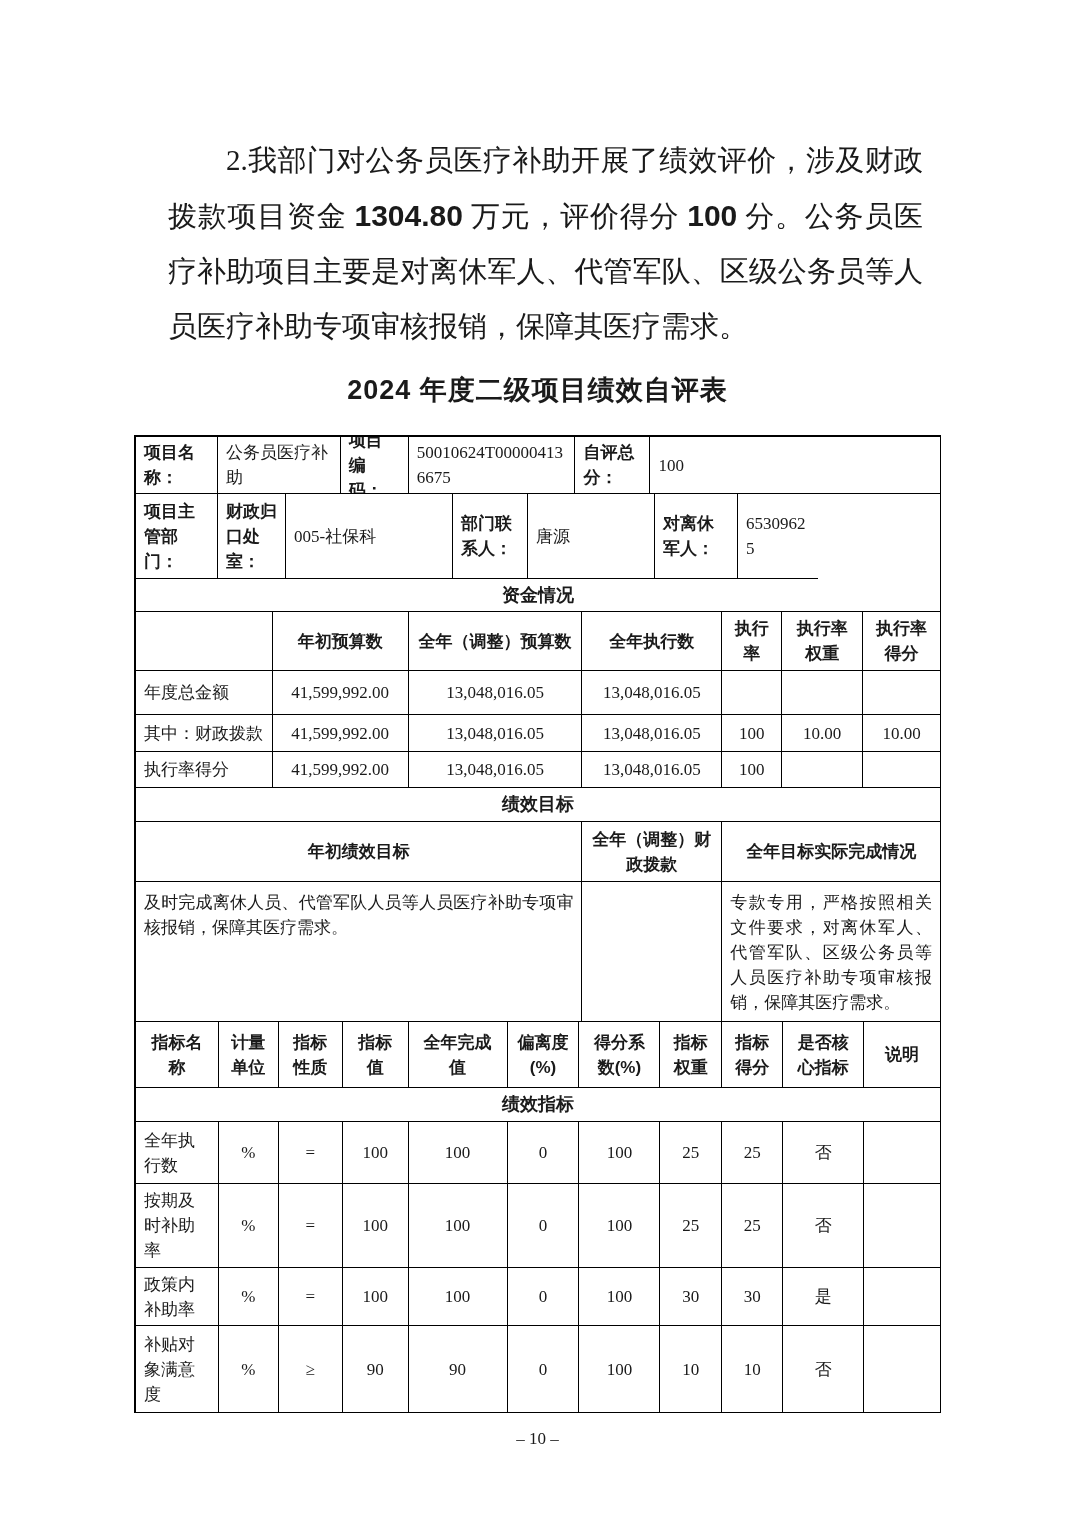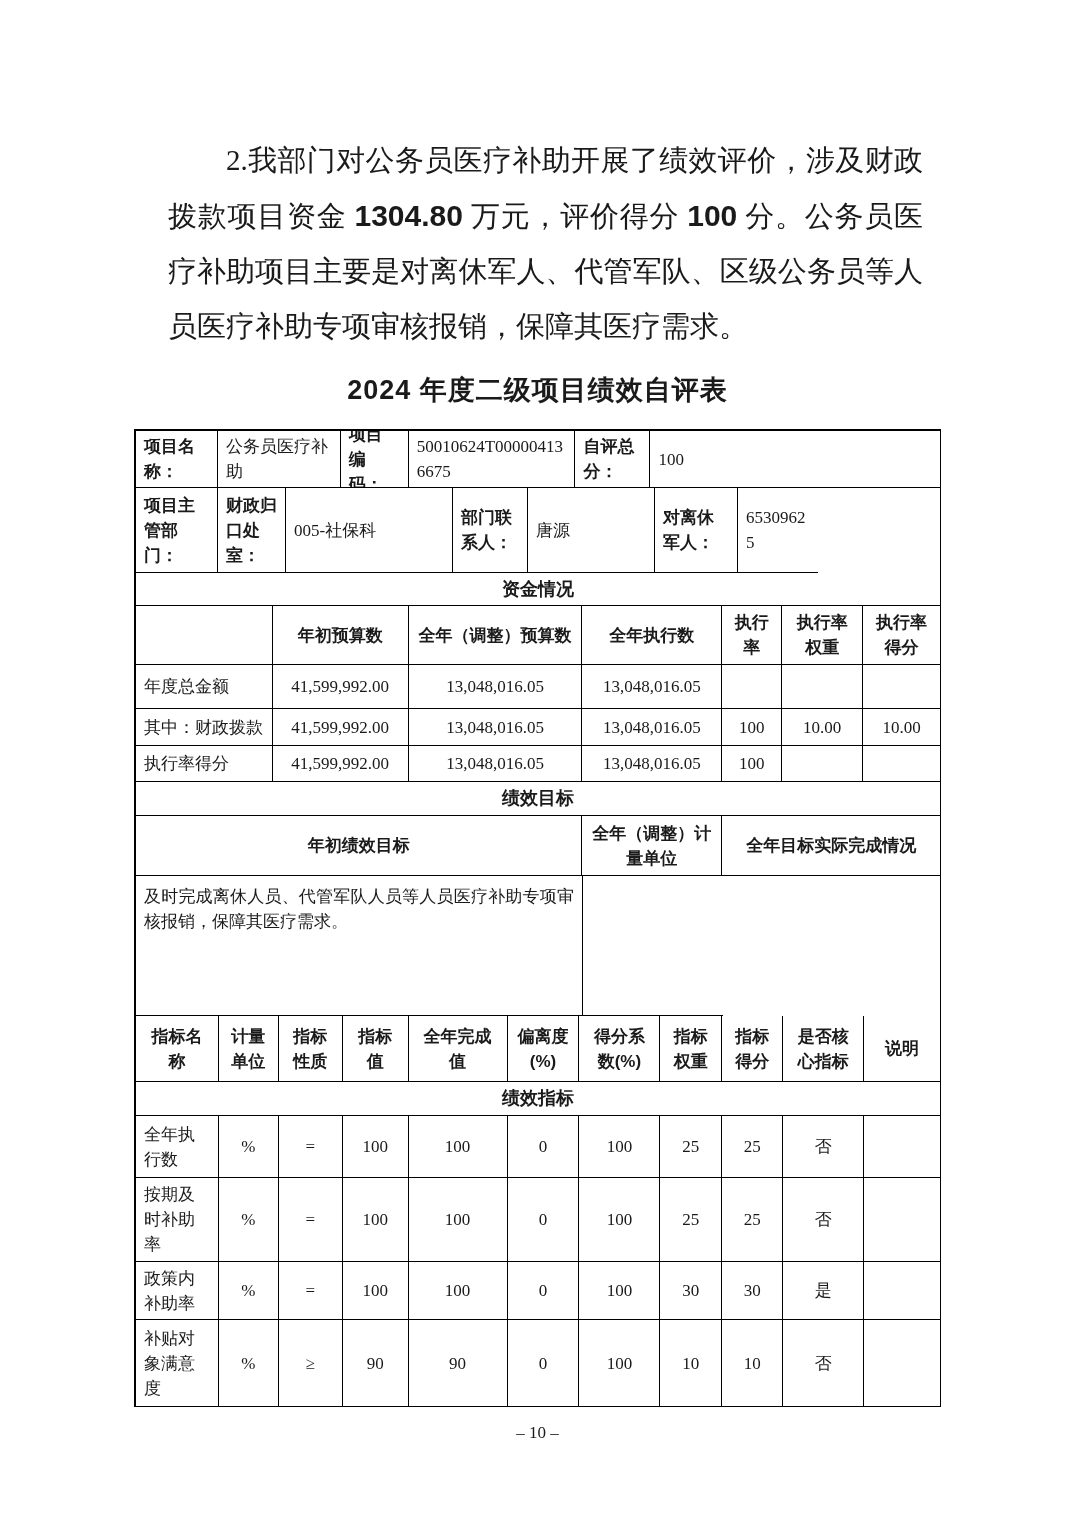--- a/index.html
+++ b/index.html
@@ -30,21 +30,21 @@
   .doc-title {
     margin-top: 18px;
     text-align: center;
     font-size: 27px;
     font-weight: bold;
     font-family: "Liberation Sans", sans-serif;
     letter-spacing: 1px;
   }
   .tbl {
     width: 807px;
-    margin: 21px auto 0 auto;
+    margin: 27px auto 0 auto;
     border-left: 2px solid #000;
     border-top: 2px solid #000;
     border-right: 1px solid #000;
     border-bottom: 1px solid #000;
     font-size: 17px;
     line-height: 25px;
   }
   .row { display: flex; width: 100%; }
   .cell {
     border-right: 1px solid #000;
@@ -158,27 +158,28 @@
       <div class="cell val ctr" style="width:81px"></div>
       <div class="cell val ctr" style="width:77px"></div>
     </div>
 
     <div class="row" style="height:34px">
       <div class="cell band" style="width:805px">绩效目标</div>
     </div>
 
     <div class="row" style="height:60px">
       <div class="cell hdr" style="width:447px">年初绩效目标</div>
-      <div class="cell hdr" style="width:140px">全年（调整）计量单位</div>
+      <div class="cell hdr" style="width:140px">全年（调整）财政拨款</div>
       <div class="cell hdr" style="width:218px">全年目标实际完成情况</div>
     </div>
 
     <div class="row" style="height:140px">
       <div class="cell val top just" style="width:447px">及时完成离休人员、代管军队人员等人员医疗补助专项审核报销，保障其医疗需求。</div>
       <div class="cell val top" style="width:140px"></div>
+      <div class="cell val top just" style="width:218px">专款专用，严格按照相关文件要求，对离休军人、代管军队、区级公务员等人员医疗补助专项审核报销，保障其医疗需求。</div>
     </div>
 
     <div class="row" style="height:66px">
       <div class="cell hdr" style="width:83px">指标名称</div>
       <div class="cell hdr" style="width:60px">计量单位</div>
       <div class="cell hdr" style="width:64px">指标性质</div>
       <div class="cell hdr" style="width:66px">指标值</div>
       <div class="cell hdr" style="width:99px">全年完成值</div>
       <div class="cell hdr" style="width:72px">偏离度(%)</div>
       <div class="cell hdr" style="width:81px">得分系数(%)</div>

